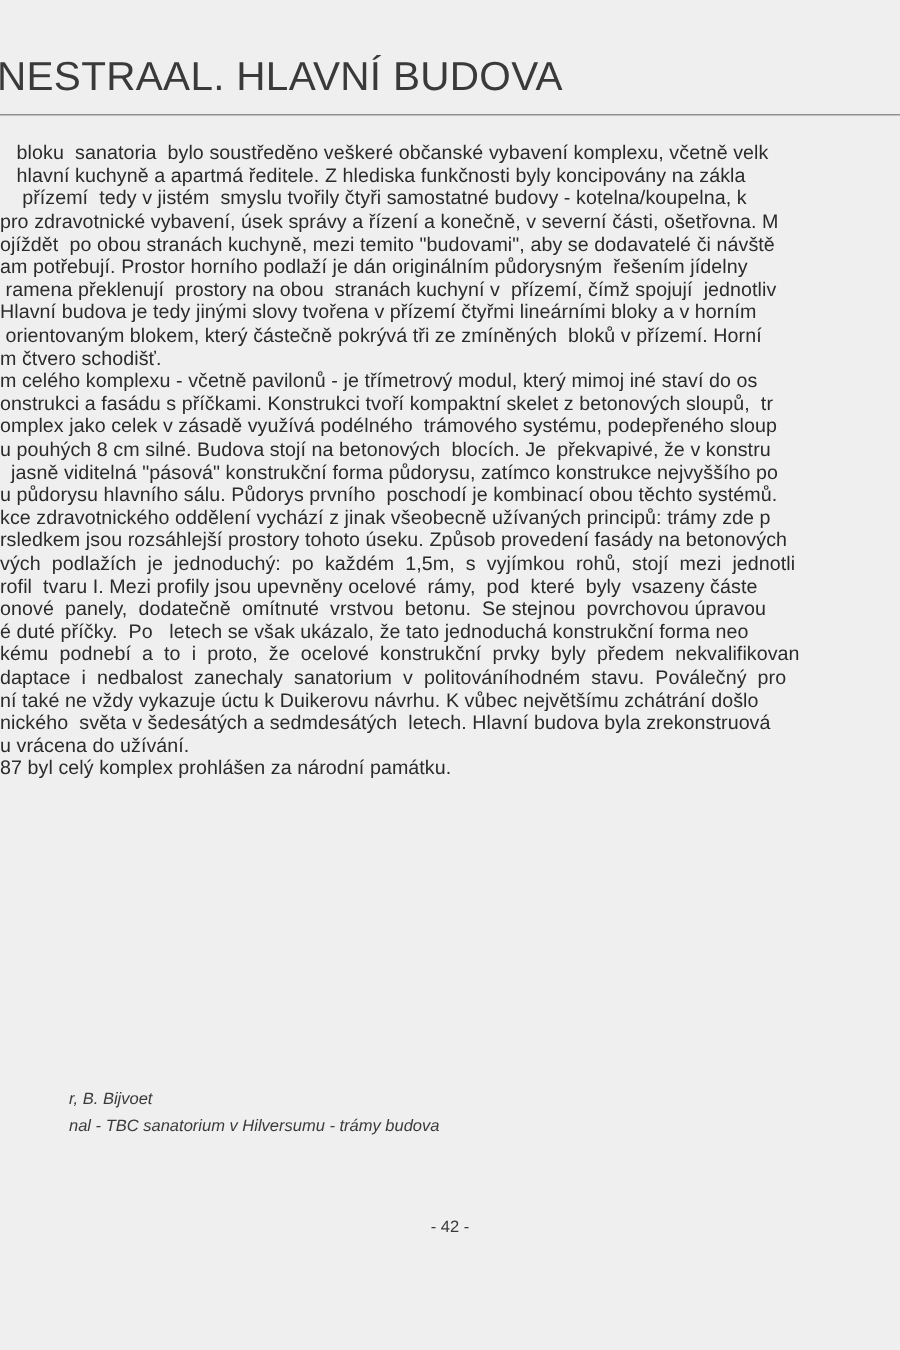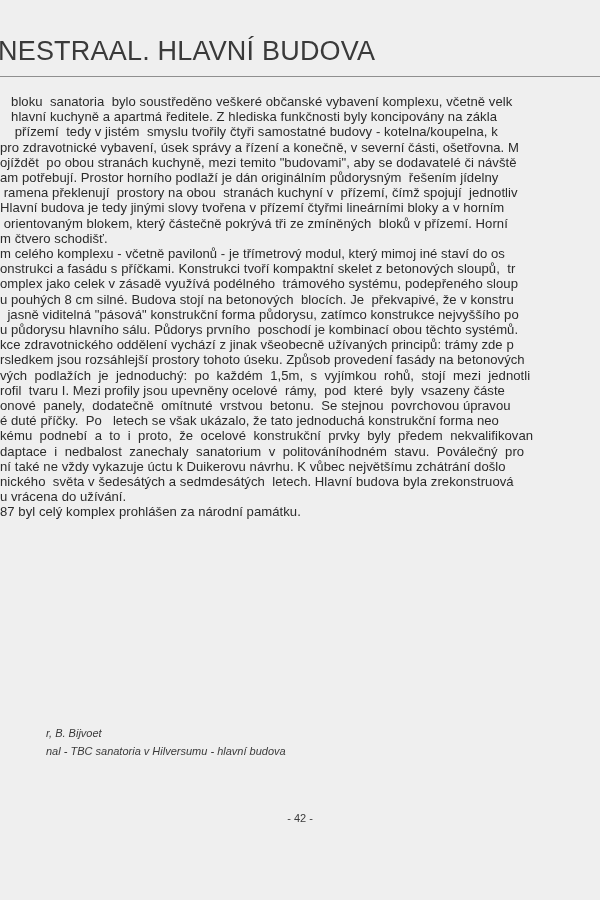--- a/index.html
+++ b/index.html
@@ -66,16 +66,16 @@
   <div class="line" style="white-space: pre;">kému  podnebí  a  to  i  proto,  že  ocelové  konstrukční  prvky  byly  předem  nekvalifikovan</div>
   <div class="line" style="white-space: pre;">daptace  i  nedbalost  zanechaly  sanatorium  v  politováníhodném  stavu.  Poválečný  pro</div>
   <div class="line" style="white-space: pre;">ní také ne vždy vykazuje úctu k Duikerovu návrhu. K vůbec největšímu zchátrání došlo</div>
   <div class="line" style="white-space: pre;">nického  světa v šedesátých a sedmdesátých  letech. Hlavní budova byla zrekonstruová</div>
   <div class="line" style="white-space: pre;">u vrácena do užívání.</div>
   <div class="line" style="white-space: pre;">87 byl celý komplex prohlášen za národní památku.</div>
 </div>
 
 <div class="caption">
   <div>r, B. Bijvoet</div>
-  <div>nal - TBC sanatoria v Hilversumu -  hlavní budova</div>
+  <div>nal - TBC sanatorium v Hilversumu -  trámy budova</div>
 </div>
 
 <div class="pageno">- 42 -</div>
 
 </body></html>

